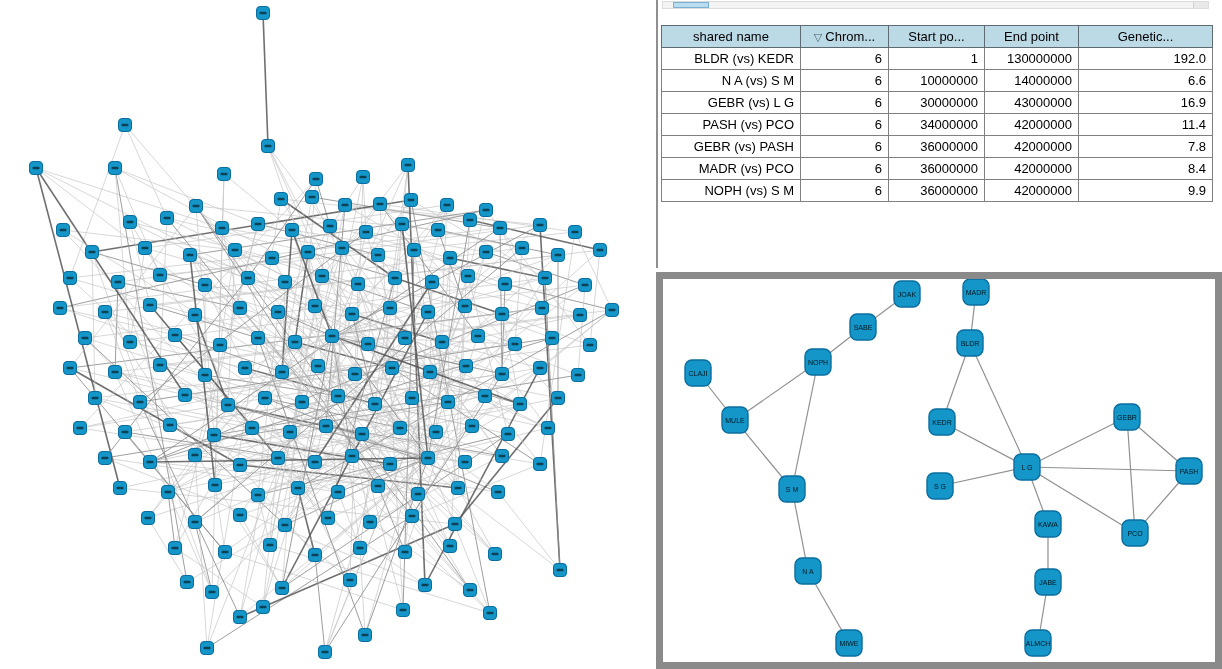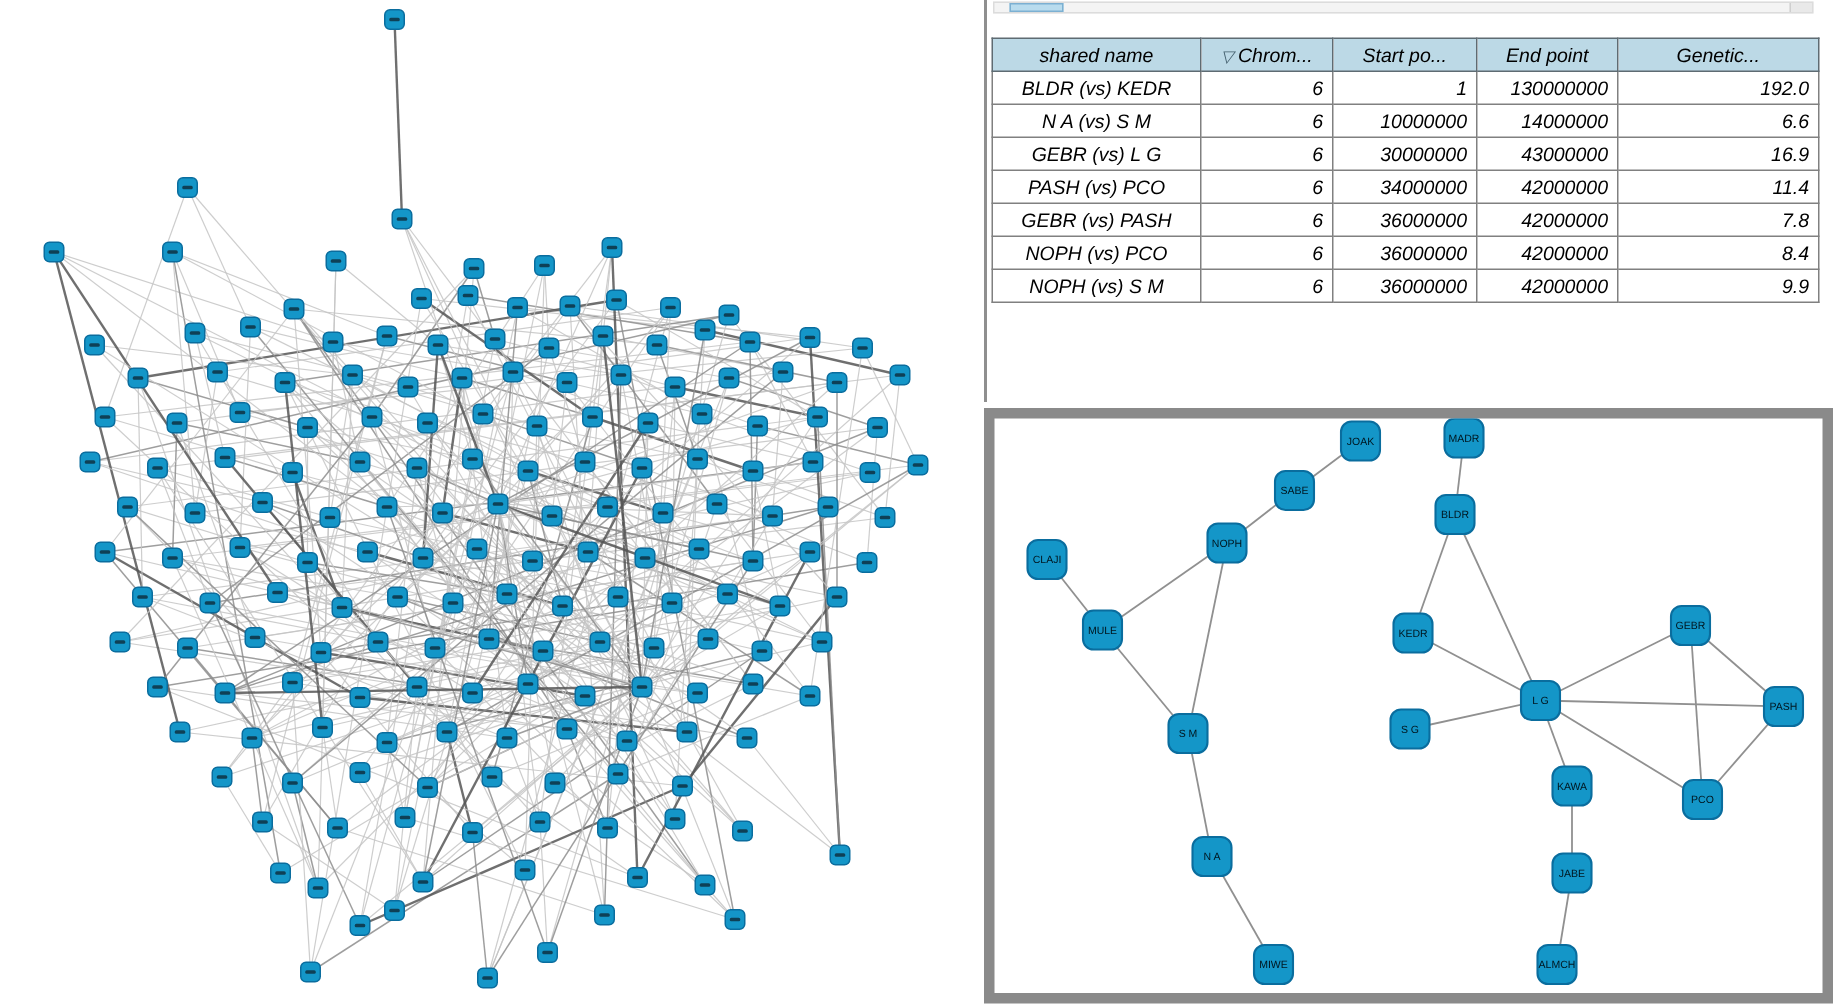--- a/index.html
+++ b/index.html
@@ -18,34 +18,34 @@
   .table-panel{
     position:absolute;left:656px;top:0;width:561px;height:268px;
     background:#fff;border-left:2px solid #8f8f8f;box-sizing:border-box;
   }
   .hscroll{position:absolute;left:4px;top:1px;right:8px;height:8px;background:#f4f4f4;border:1px solid #dcdcdc;box-sizing:border-box;}
   .hthumb{position:absolute;left:10px;top:0;width:36px;height:6px;background:#b9dcee;border:1px solid #7cb0d2;box-sizing:border-box;}
   .hbtn{position:absolute;right:0;top:0;width:15px;height:6px;background:#e9e9e9;border-left:1px solid #cfcfcf;box-sizing:border-box;}
   table.edge-table{
     position:absolute;left:3px;top:25px;
     border-collapse:collapse;table-layout:fixed;
-    font-size:13px;color:#000;font-style:italic;
+    font-size:13px;color:#000;
   }
   table.edge-table th{
     background:#bcd9e6;
     border:1px solid #5e6b72;
     height:21px;font-weight:400;text-align:center;
     padding:0 5px;white-space:nowrap;overflow:hidden;
   }
   table.edge-table td{
     border:1px solid #808080;
     height:21px;padding:0 6px;white-space:nowrap;overflow:hidden;
     background:#fff;
   }
-  td.c0{text-align:center;}
+  td.c0{text-align:right;}
   td.c1,td.c2,td.c3,td.c4{text-align:right;}
   .filter{color:#44606e;font-size:11px;margin-right:3px;}
 
   
   .net-panel{
     position:absolute;left:656px;top:272px;width:566px;height:397px;
     border:7px solid #8a8a8a;background:#fff;box-sizing:border-box;
   }
   .net-panel svg{display:block;width:552px;height:383px;}
   .node-label{font-family:"Liberation Sans",sans-serif;font-size:7px;fill:#00161f;}
@@ -1240,21 +1240,21 @@
           <td class="c4">11.4</td>
         </tr>
         <tr>
           <td class="c0">GEBR (vs) PASH</td>
           <td class="c1">6</td>
           <td class="c2">36000000</td>
           <td class="c3">42000000</td>
           <td class="c4">7.8</td>
         </tr>
         <tr>
-          <td class="c0">NOPH (vs) PCO</td>
+          <td class="c0">MADR (vs) PCO</td>
           <td class="c1">6</td>
           <td class="c2">36000000</td>
           <td class="c3">42000000</td>
           <td class="c4">8.4</td>
         </tr>
         <tr>
           <td class="c0">NOPH (vs) S M</td>
           <td class="c1">6</td>
           <td class="c2">36000000</td>
           <td class="c3">42000000</td>

